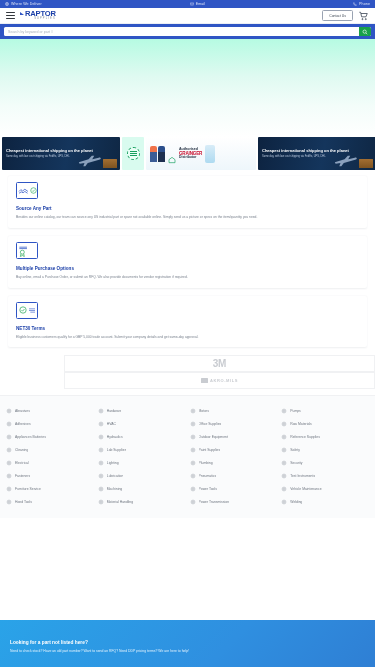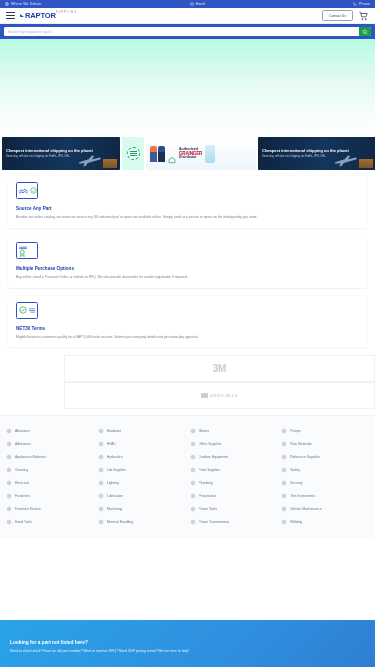--- a/index.html
+++ b/index.html
@@ -34,21 +34,21 @@
     height: 16px;
     background: #ffffff;
     display: flex;
     align-items: center;
     padding: 0 6px;
     gap: 5px;
     border-bottom: 1px solid #eceff5;
   }
   .hamburger { width: 9px; height: 8px; display: flex; flex-direction: column; justify-content: space-between; cursor: pointer; }
   .hamburger span { display: block; height: 1.4px; background: #33373d; border-radius: .5px; }
-  .brand { display: flex; flex-direction: row; line-height: 1; }
+  .brand { display: flex; flex-direction: column; line-height: 1; }
   .brand-mark { display: flex; align-items: baseline; gap: 1px; }
   .brand-tri {
     width: 0; height: 0;
     border-left: 4px solid #2f55c4;
     border-top: 3px solid transparent;
     border-bottom: 0 solid transparent;
     transform: translateY(-1px);
   }
   .brand-name { font-size: 7.6px; font-weight: 700; color: #1b3fa8; letter-spacing: -.2px; }
   .brand-sub { font-size: 2.6px; color: #7d8796; letter-spacing: 1.1px; text-align: right; margin-top: .5px; }
@@ -188,21 +188,21 @@
   }
   .fc-icon-box svg { display: block; }
   .fc-title { font-size: 4.6px; font-weight: 700; color: #1b3fa8; margin-bottom: 4px; }
   .fc-desc { font-size: 3.3px; color: #7a828e; line-height: 1.45; }
 
   
   .brands { padding: 4px 0 6px; }
   .brand-row {
     margin-left: 64px;
     border: 1px solid #f0f1f3;
-    height: 27px;
+    height: 17px;
     display: flex; align-items: center; justify-content: center;
     background: #fff;
   }
   .brand-3m { font-size: 10px; font-weight: 700; color: #c9ccd1; letter-spacing: -.3px; }
   .brand-akro { display: flex; align-items: center; gap: 2px; }
   .brand-akro .sq { width: 7px; height: 5px; background: #c9ccd1; border-radius: .5px; }
   .brand-akro .tx { font-size: 4px; font-weight: 700; color: #c9ccd1; letter-spacing: .6px; }
 
   
   .categories {

